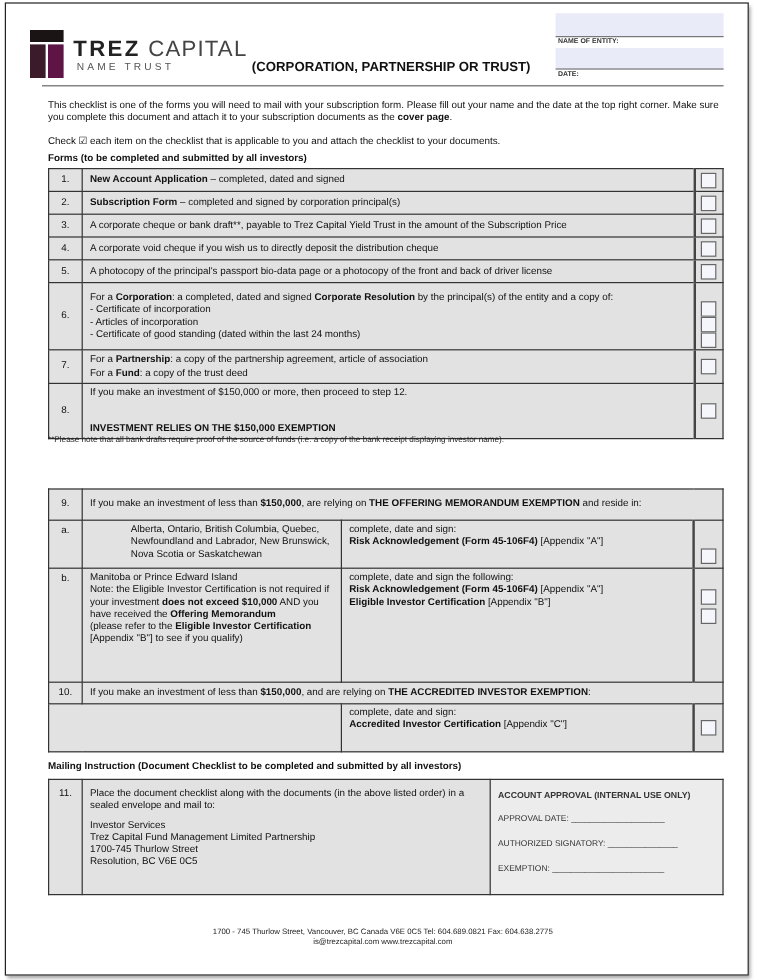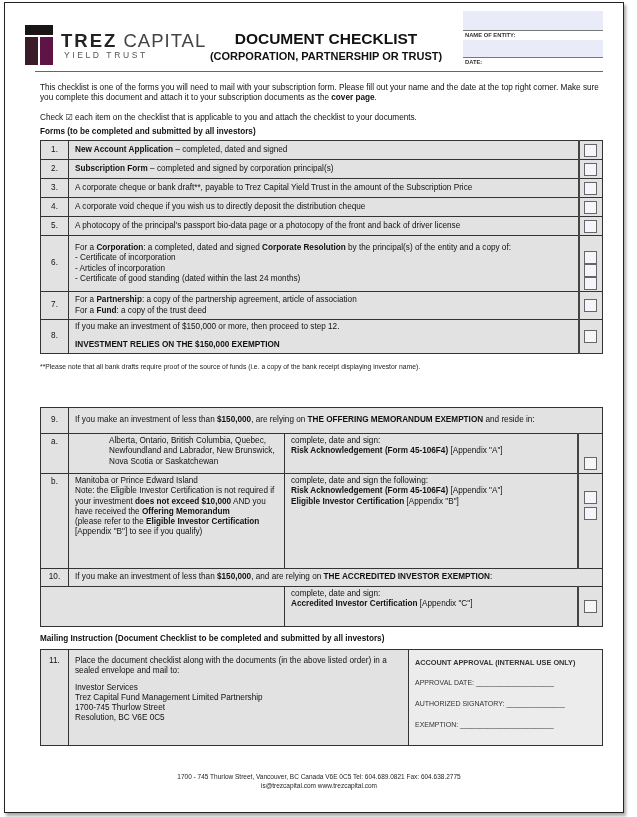--- a/index.html
+++ b/index.html
@@ -42,22 +42,21 @@
 <body>
 
 <div class="page">
 
   <div class="logo">
     <div class="top"></div>
       <div class="l"></div>
       <div class="r"></div>
   </div>
   <div class="brand"><b>TREZ</b> <span class="thin">CAPITAL</span></div>
-  <div class="brand-sub">YIELD TRUST</div>
-  <div class="title">DOCUMENT CHECKLIST</div>
+  <div class="brand-sub">NAME TRUST</div>
   <div class="subtitle">(CORPORATION, PARTNERSHIP OR TRUST)</div>
 
   <div class="entity-field"></div>
   <div class="entity-label">NAME OF ENTITY:</div>
   <div class="date-field"></div>
   <div class="date-label">DATE:</div>
   <div class="hr"></div>
 
   <div class="intro">
     <span>This checklist is one of the forms you will need to mail with your subscription form. Please fill out your name and the date at the top right corner. Make sure you complete this document and attach it to your subscription documents as the </span><b>cover page</b><span>.</span>
@@ -116,21 +115,21 @@
       <td>
         <div><span>For a </span><b>Partnership</b><span>: a copy of the partnership agreement, article of association</span></div>
         <div><span>For a </span><b>Fund</b><span>: a copy of the trust deed</span></div>
       </td>
       <td class="cb"><span class="box"></span></td>
     </tr>
     <tr style="height:30px;">
       <td class="num">8.</td>
       <td>
         <div>If you make an investment of $150,000 or more, then proceed to step 12.</div>
-        <div style="font-weight:bold; margin-top:8px;">INVESTMENT RELIES ON THE $150,000 EXEMPTION</div>
+        <div style="font-weight:bold; margin-top:20px;">INVESTMENT RELIES ON THE $150,000 EXEMPTION</div>
       </td>
       <td class="cb"><span class="box"></span></td>
     </tr>
   </tbody>
     </table>
 
   <div class="note">**Please note that all bank drafts require proof of the source of funds (i.e. a copy of the bank receipt displaying investor name).</div>
 
 
   <table style="top:404px;">

